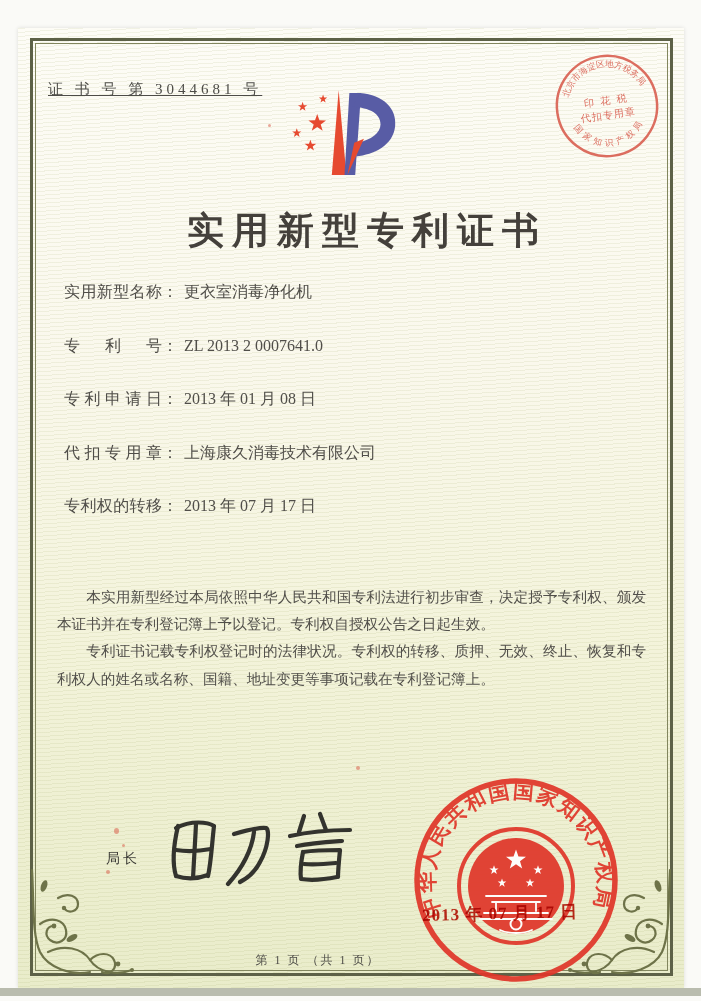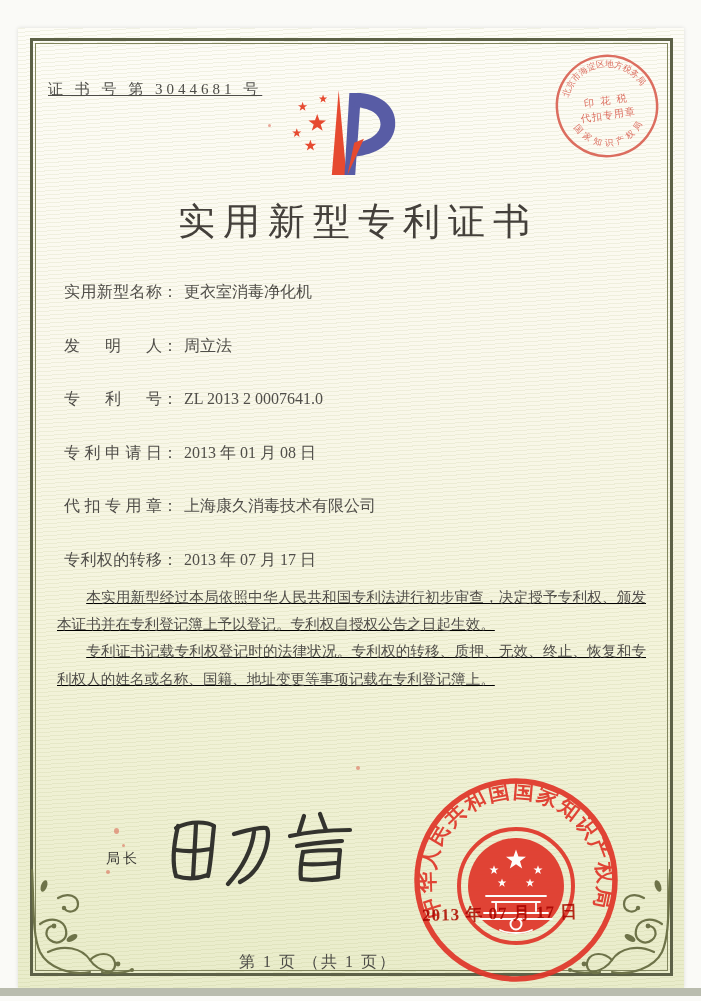--- a/index.html
+++ b/index.html
@@ -21,40 +21,40 @@
     border:3px solid #5d6147;box-sizing:border-box;
   }
   .frame::before{
     content:"";position:absolute;left:2px;top:2px;right:2px;bottom:2px;
     border:1px solid #82865e;
   }
   .cert-no{position:absolute;left:30px;top:52px;font-size:15px;color:#4d4c47;letter-spacing:4px;text-decoration:underline;}
   .logo{position:absolute;left:270px;top:58px;}
   .title{
     position:absolute;left:0;top:162px;width:100%;text-align:center;
-    font-size:37px;font-weight:400;letter-spacing:8px;color:#44403b;margin:7px;
+    font-size:37px;font-weight:700;letter-spacing:8px;color:#44403b;margin:16px;
   }
   .fields{position:absolute;left:40px;top:254px;}
   .f-row{height:22px;margin-bottom:31.5px;font-size:16px;color:#504e49;white-space:nowrap;}
   .f-label{display:inline-block;width:98px;text-align:justify;text-align-last:justify;vertical-align:bottom;margin-left:6px;}
   .f-colon{margin-right:6px;}
-  .paras{position:absolute;left:39px;top:556px;width:589px;text-decoration:underline;}
+  .paras{position:absolute;left:39px;top:556px;width:589px;}
   .paras p{
     margin:0;text-indent:2em;text-align:justify;
     font-size:14.6px;line-height:27.2px;color:#514f4a;
   }
   .director{position:absolute;left:88px;top:822px;font-size:14px;letter-spacing:3px;color:#3d3c37;}
   .signature{position:absolute;left:138px;top:780px;}
   .seal{position:absolute;left:390px;top:744px;opacity:.93;}
   .seal-date{
     position:absolute;left:404px;top:874px;font-size:17px;font-weight:bold;
     color:#c62a1c;letter-spacing:1px;transform:rotate(-1.5deg);mix-blend-mode:multiply;white-space:nowrap;
   }
   .footer{position:absolute;left:20px;top:924px;width:560px;text-align:center;
-    font-size:16px;color:#4d4c47;letter-spacing:2px;}
+    font-size:12px;color:#4d4c47;letter-spacing:2px;}
   .tax-stamp{position:absolute;left:536px;top:25px;transform:rotate(-8deg);opacity:.88;}
   .ornament{position:absolute;}
   .orn-bl{left:6px;bottom:4px;}
   .orn-br{right:6px;bottom:4px;transform:scaleX(-1);}
   .speck{position:absolute;border-radius:50%;background:#d8604c;opacity:.55;}
 </style>
 </head>
 <body>
 
 <div class="paper">
@@ -131,23 +131,20 @@
     </text>
     <text x="55" y="53" text-anchor="middle" font-size="10.5" letter-spacing="2" fill="#d85b4c">印 花 税</text>
     <text x="55" y="68" text-anchor="middle" font-size="10.5" letter-spacing="1" fill="#d85b4c">代扣专用章</text>
   </svg>
 
   <h1 class="title">实用新型专利证书</h1>
 
   <div class="fields">
     <div class="f-row">
       <span class="f-label">实用新型名称</span><span class="f-colon">：</span><span>更衣室消毒净化机</span>
-    </div>
-    <div class="f-row">
-      <span class="f-label">发明人</span><span class="f-colon">：</span><span>周立法</span>
     </div>
     <div class="f-row">
       <span class="f-label">专利号</span><span class="f-colon">：</span><span>ZL 2013 2 0007641.0</span>
     </div>
     <div class="f-row">
       <span class="f-label">专利申请日</span><span class="f-colon">：</span><span>2013 年 01 月 08 日</span>
     </div>
     <div class="f-row">
       <span class="f-label">代扣专用章</span><span class="f-colon">：</span><span>上海康久消毒技术有限公司</span>
     </div>

